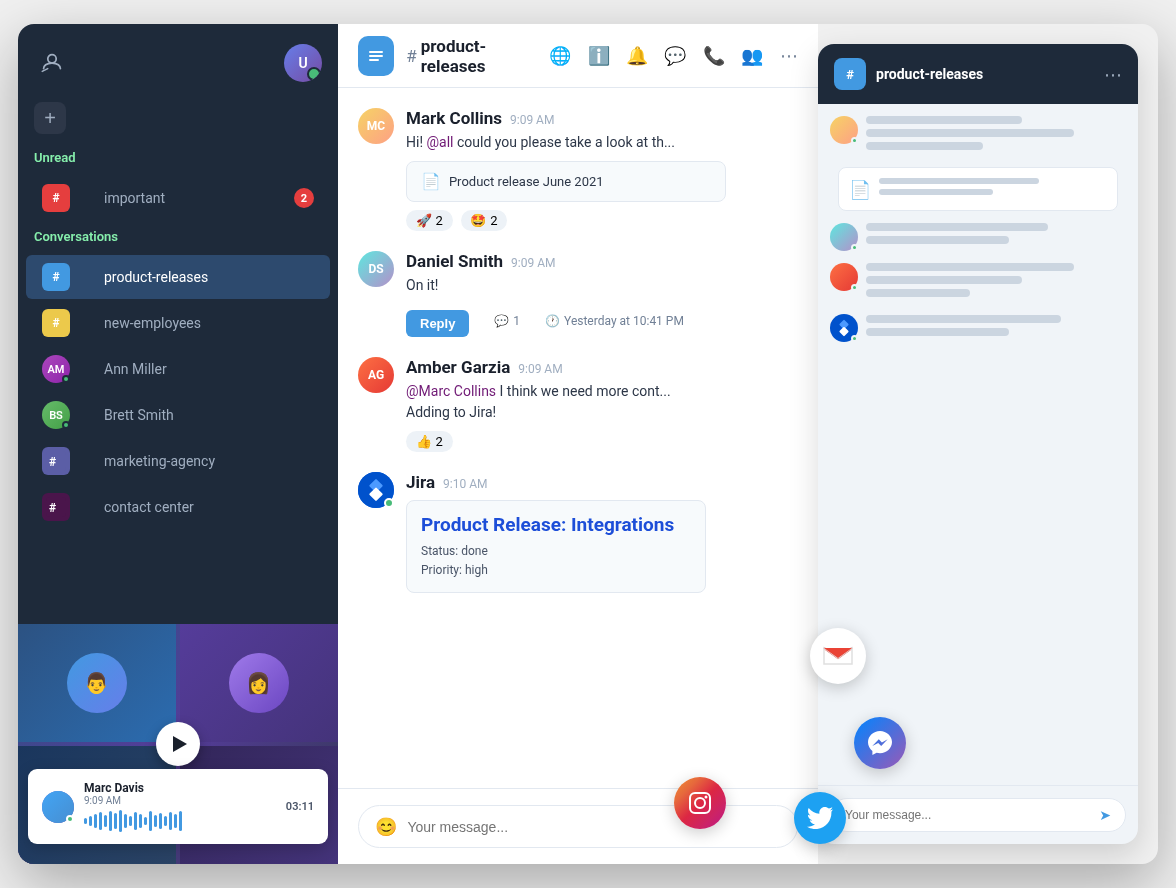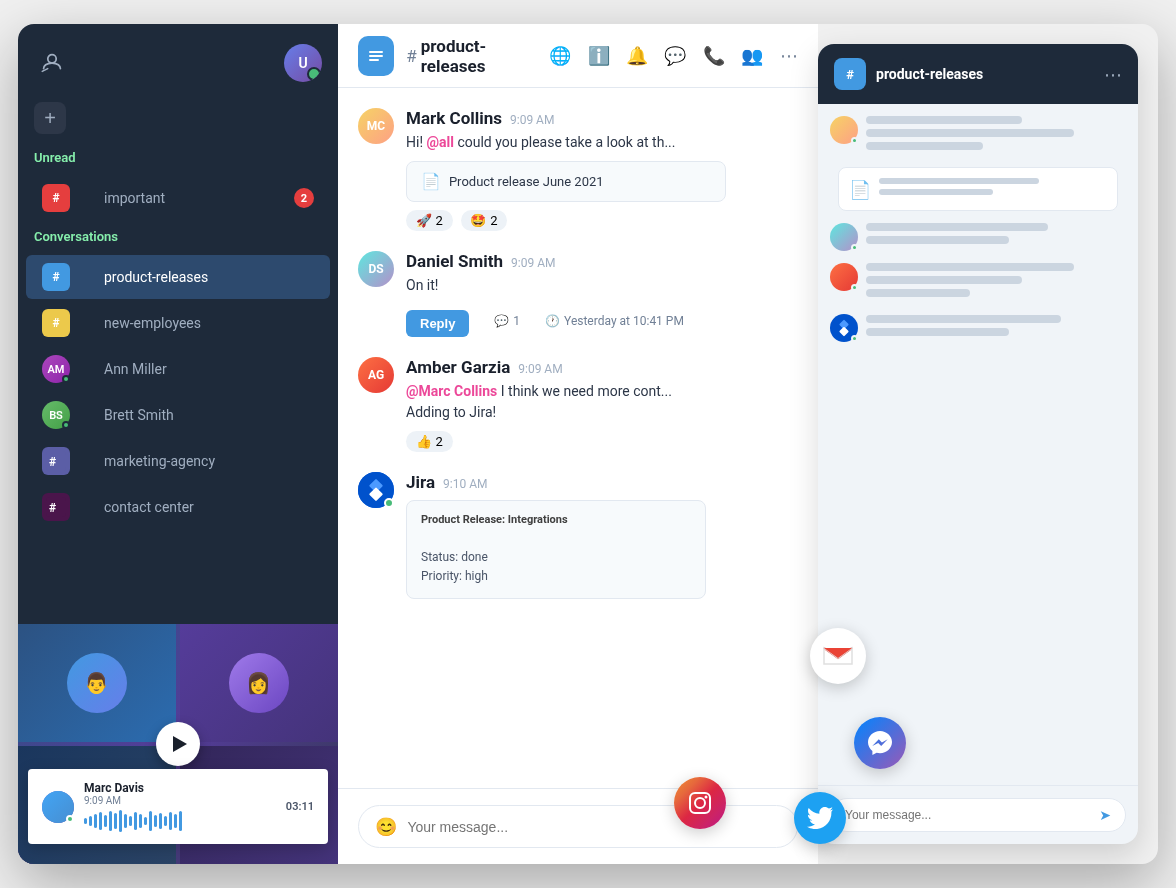--- a/index.html
+++ b/index.html
@@ -251,21 +251,21 @@
       margin-left: 3px;
     }
 
     
     .voice-card {
       position: absolute;
       bottom: 20px;
       left: 10px;
       right: 10px;
       background: white;
-      border-radius: 4px;
+      border-radius: 9px;
       padding: 12px 14px;
       display: flex;
       align-items: center;
       gap: 10px;
       box-shadow: 0 4px 16px rgba(0,0,0,0.2);
     }
 
     .voice-avatar {
       width: 32px;
       height: 32px;
@@ -409,22 +409,22 @@
       color: #a0aec0;
     }
 
     .msg-text {
       font-size: 14px;
       color: #2d3748;
       line-height: 1.5;
     }
 
     .mention {
-      color: #ec4899;
-      font-weight: 700;
+      color: #701a75;
+      font-weight: 400;
     }
 
     .attachment-card {
       margin-top: 8px;
       background: #f7fafc;
       border: 1px solid #e2e8f0;
       border-radius: 8px;
       padding: 10px 14px;
       display: flex;
       align-items: center;
@@ -476,24 +476,24 @@
     .jira-card {
       margin-top: 8px;
       background: #f7fafc;
       border: 1px solid #e2e8f0;
       border-radius: 8px;
       padding: 12px 14px;
       max-width: 300px;
     }
 
     .jira-title {
-      font-size: 11px;
+      font-size: 19px;
       font-weight: 700;
-      color: #404040;
-      margin-bottom: 22px;
+      color: #1d4ed8;
+      margin-bottom: 6px;
     }
 
     .jira-detail {
       font-size: 12px;
       color: #4a5568;
       line-height: 1.6;
     }
 
     
     .message-input-area {

